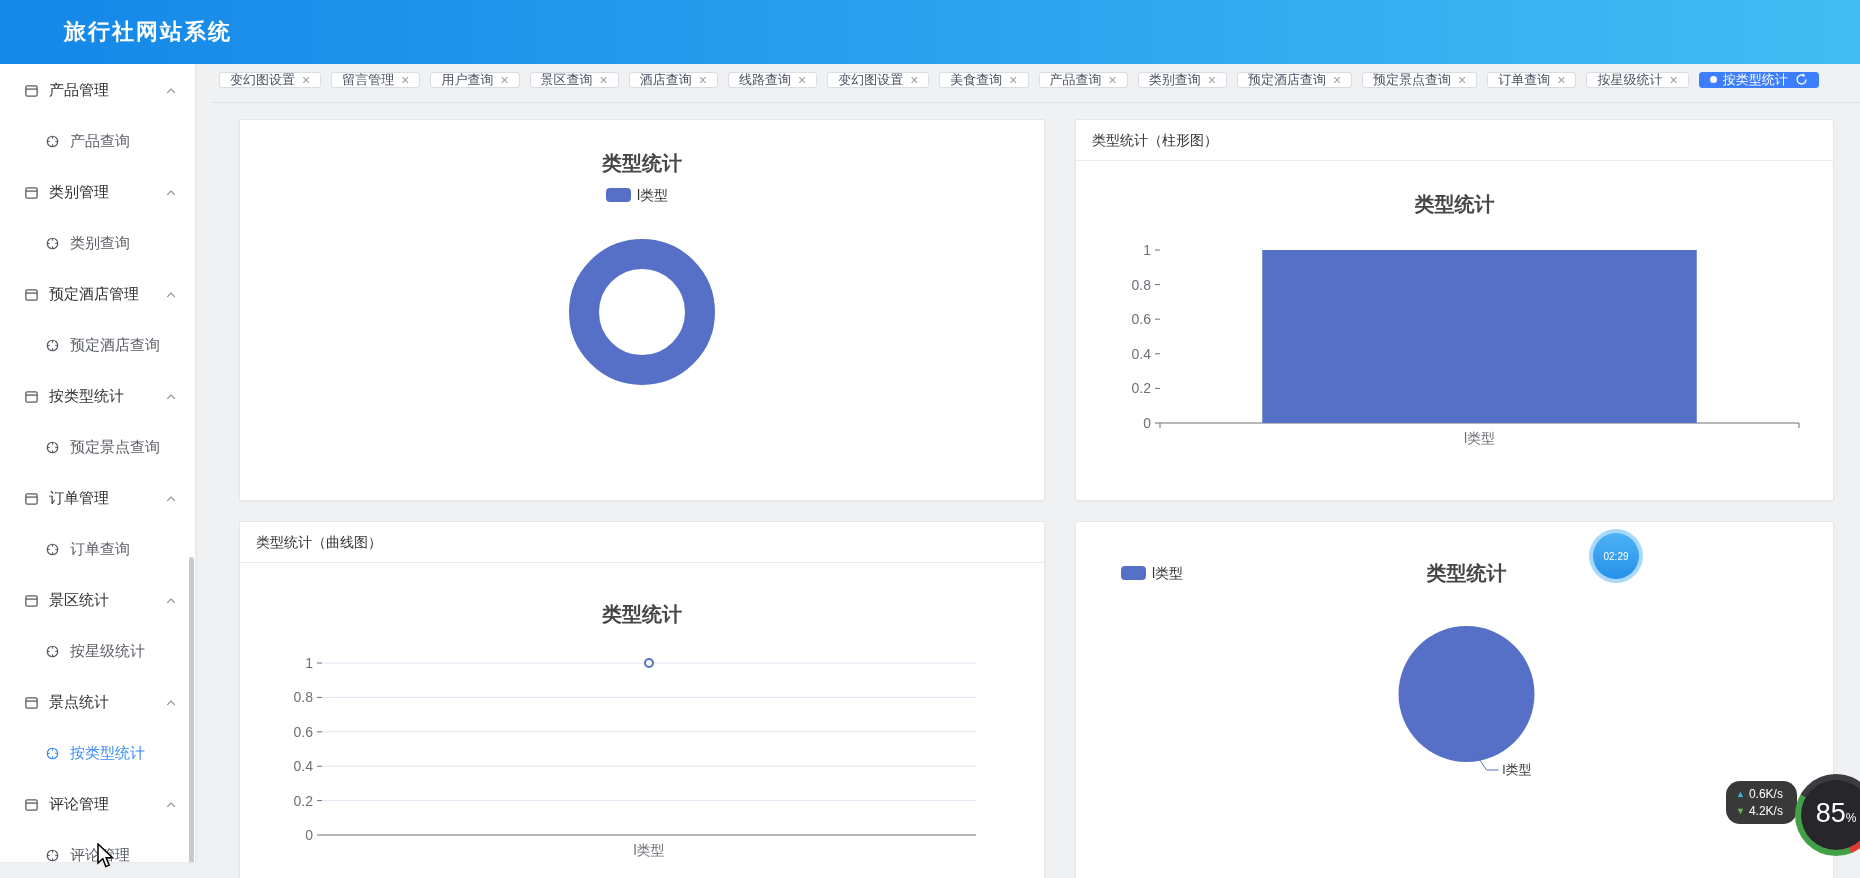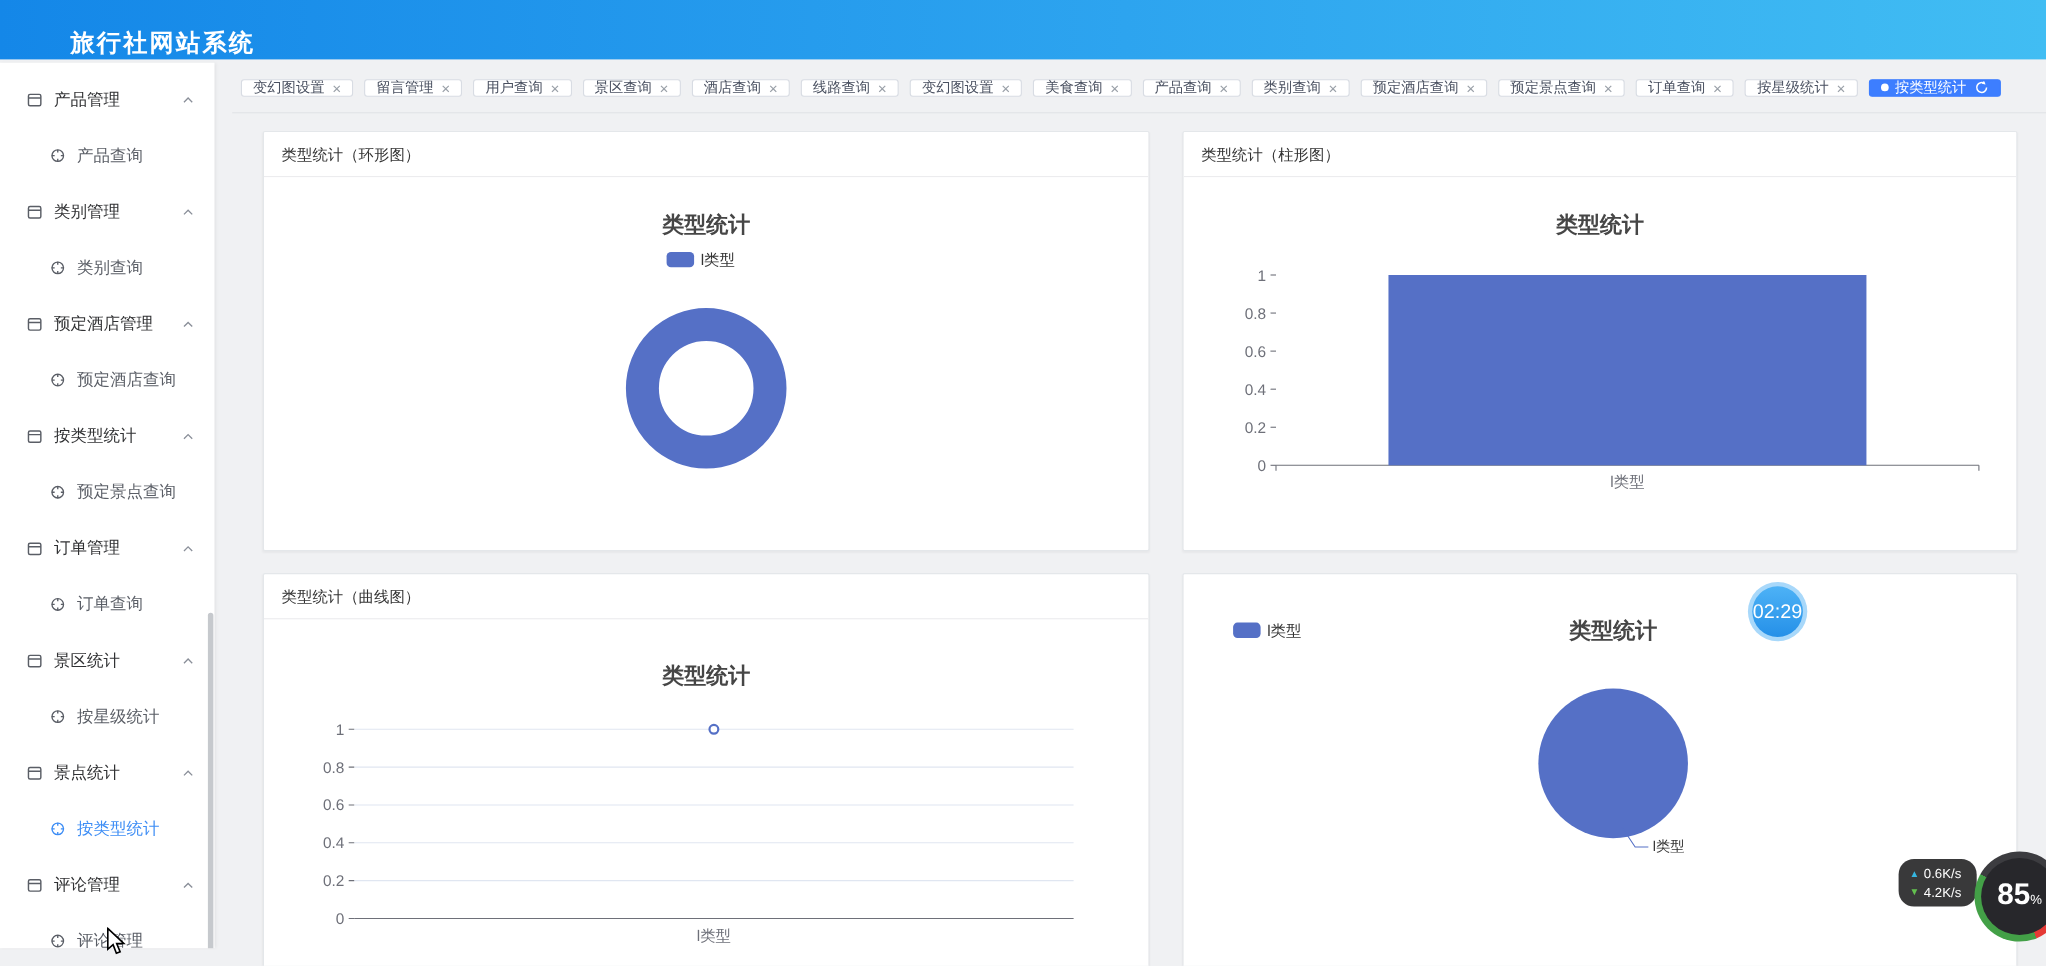--- a/index.html
+++ b/index.html
@@ -6,23 +6,23 @@
   html,body { width:1860px; height:878px; overflow:hidden; }
   body {
     position:relative;
     font-family:"Liberation Sans","DejaVu Sans",sans-serif;
     background:#f0f1f3;
     color:#333;
   }
 
   
   .app-header {
-    position:absolute; top:0; left:0; right:0; height:54px; z-index:20;
+    position:absolute; top:0; left:0; right:0; height:64px; z-index:20;
     background:linear-gradient(90deg,#1487e8 0%,#2da4ef 55%,#41bdf3 100%);
-    display:flex; align-items:flex-end;
+    display:flex; align-items:center;
   }
   .app-title {
     margin-left:64px; color:#fff; font-size:22px; font-weight:bold; letter-spacing:2px;
   }
 
   
   .sidebar {
     position:absolute; top:57px; left:0; bottom:16px; width:195px;
     background:#fff; box-shadow:1px 0 3px rgba(0,0,0,.06); z-index:10; overflow:hidden;
   }
@@ -82,21 +82,21 @@
   
   .timer-badge {
     position:absolute; left:1589px; top:529px; width:54px; height:54px; z-index:40;
     border-radius:50%; background:#a8d8fa;
     display:flex; align-items:center; justify-content:center;
   }
   .timer-inner {
     width:46px; height:46px; border-radius:50%;
     background:linear-gradient(#4db2f6,#2590e8);
     display:flex; align-items:center; justify-content:center;
-    color:#fff; font-size:18px;
+    color:#fff; font-size:10px;
   }
   .net-widget {
     position:absolute; left:1726px; top:781px; z-index:41;
     background:rgba(22,22,24,.85); border-radius:14px;
     padding:6px 14px 6px 10px; color:#fff; font-size:12px;
     display:flex; flex-direction:column; gap:3px;
   }
   .net-row { display:flex; align-items:center; gap:4px; }
   .arrow { font-size:9px; line-height:1; }
   .arrow.up { color:#35b6e0; }
@@ -105,21 +105,21 @@
     position:absolute; left:1795px; top:774px; width:82px; height:82px; z-index:42;
     border-radius:50%;
     background:conic-gradient(#3c3c40 0deg 120deg,#e53935 120deg 158deg,#43a047 158deg 300deg,#3c3c40 300deg 360deg);
     display:flex; align-items:center; justify-content:center;
   }
   .batt-inner {
     width:70px; height:70px; border-radius:50%; background:#27272b;
     display:flex; align-items:baseline; justify-content:center; color:#fff;
     padding-top:20px;
   }
-  .batt-num { font-size:27px; font-weight:bold; line-height:1; }
+  .batt-num { font-size:27px; font-weight:normal; line-height:1; }
   .batt-pct { font-size:12px; }
   .cursor { position:absolute; left:95px; top:843px; z-index:50; }
 </style>
 </head>
 <body>
 
 <header class="app-header">
   <div class="app-title">旅行社网站系统</div>
 </header>
 
@@ -401,21 +401,20 @@
         <span class="refresh">
           <svg width="13" height="13" viewBox="0 0 16 16">
             <path d="M 13.5 8 A 5.5 5.5 0 1 1 11.4 3.7" fill="none" stroke="#fff" stroke-width="1.7"></path>
             <polygon points="10.6,0.4 12.4,4.6 8.2,3.8" fill="#fff"></polygon>
           </svg>
         </span>
       </div>
     </div>
   <div class="panels" id="panels">
       <section class="panel">
-        <div class="phead">类型统计（环形图）</div>
         <div class="pbody" id="chart0">
           <svg width="804" height="339">
             <text x="402" y="50" text-anchor="middle" font-size="20" fill="#464646" font-weight="bold">类型统计</text>
             <rect x="366" y="68" width="25" height="14" rx="4" fill="#5570C6"></rect>
             <text x="397" y="80" text-anchor="start" font-size="14" fill="#333333" font-weight="normal">l类型</text>
             <circle cx="402" cy="192" r="58" fill="none" stroke="#5570C6" stroke-width="30"></circle>
           </svg>
         </div>
       </section>
       <section class="panel">

